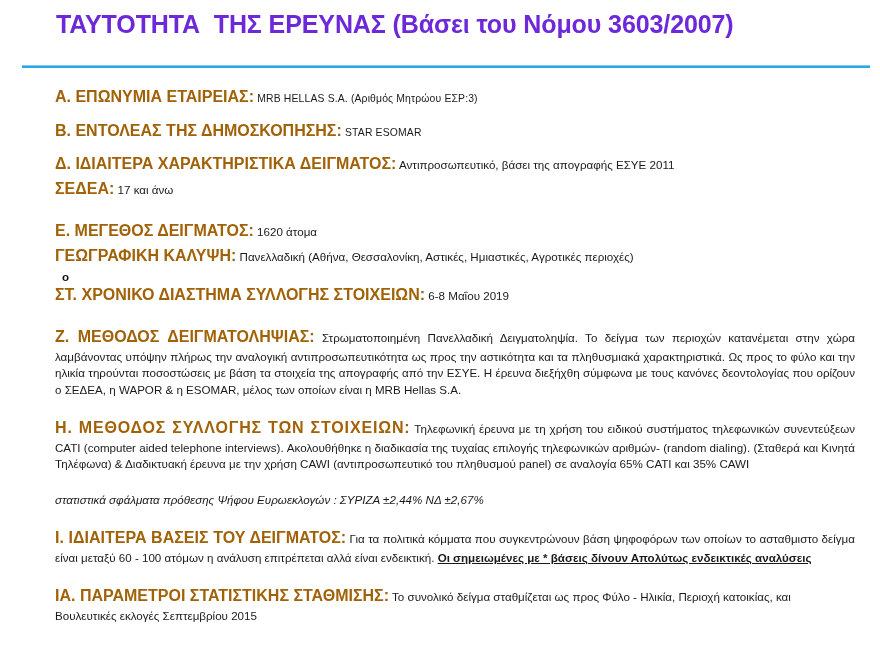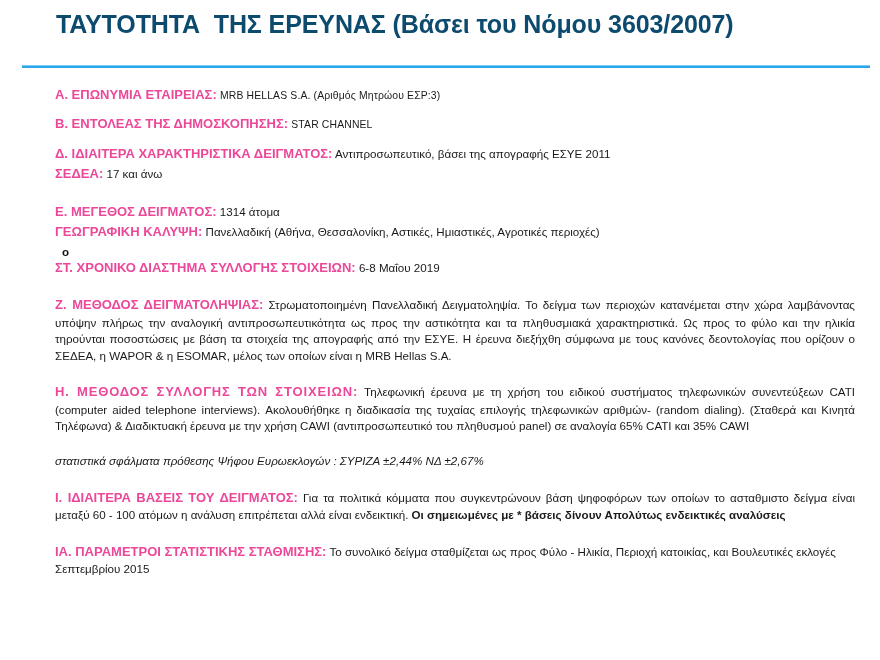--- a/index.html
+++ b/index.html
@@ -39,21 +39,21 @@
   .doc-title {
     position: absolute;
     left: 56px;
     top: 0;
     width: 700px;
     margin: 0;
     font-size: 25px;
     font-weight: bold;
     line-height: 1.28;
     letter-spacing: -0.1px;
-    color: #0c4a6e;
+    color: #6d28d9;
     z-index: 2;
     white-space: pre-wrap;
   }
 
   
   .body-wrap {
     position: absolute;
     left: 55px;
     top: 86px;
     width: 800px;
@@ -63,31 +63,31 @@
     font-size: 11.6px;
     line-height: 1.42;
     color: #1a1a1a;
   }
   .sect.tight { margin-bottom: 2px; }
   .sect.gap-lg { margin-bottom: 19px; }
   .sect.justify { text-align: justify; }
 
   .lbl {
     font-weight: bold;
-    font-size: 13px;
-    color: #ec4899;
+    font-size: 16px;
+    color: #a16207;
   }
   .lbl.spaced { letter-spacing: 0.85px; }
   .val { font-weight: normal; }
   .val.caps {
     font-size: 10.4px;
     letter-spacing: 0.15px;
     margin-top: 32px;
   }
-  .val.bold { font-weight: bold; }
+  .val.bold { font-weight: bold; text-decoration: underline; }
   .ital { font-style: italic; }
   .stray-o {
     font-weight: bold;
     font-size: 11.6px;
     padding-left: 7px;
     margin: 0;
     line-height: 1.3;
   }
 </style>
 </head>
@@ -100,36 +100,36 @@
 
 <div class="body-wrap">
 
   <p class="sect">
     <span class="lbl">Α. ΕΠΩΝΥΜΙΑ ΕΤΑΙΡΕΙΑΣ:</span>
     <span class="val caps">MRB HELLAS S.A. (Αριθμός Μητρώου ΕΣΡ:3)</span>
   </p>
 
   <p class="sect">
     <span class="lbl">Β. ΕΝΤΟΛΕΑΣ ΤΗΣ ΔΗΜΟΣΚΟΠΗΣΗΣ:</span>
-    <span class="val caps">STAR CHANNEL</span>
+    <span class="val caps">STAR ESOMAR</span>
   </p>
 
 
   <p class="sect tight">
     <span class="lbl">Δ.  ΙΔΙΑΙΤΕΡΑ ΧΑΡΑΚΤΗΡΙΣΤΙΚΑ ΔΕΙΓΜΑΤΟΣ:</span>
     <span class="val">Αντιπροσωπευτικό, βάσει της απογραφής ΕΣΥΕ 2011</span>
   </p>
   <p class="sect gap-lg">
     <span class="lbl">ΣΕΔΕΑ:</span>
     <span class="val">17 και άνω</span>
   </p>
 
   <p class="sect tight">
     <span class="lbl">Ε. ΜΕΓΕΘΟΣ ΔΕΙΓΜΑΤΟΣ:</span>
-    <span class="val">1314 άτομα</span>
+    <span class="val">1620 άτομα</span>
   </p>
   <p class="sect tight">
     <span class="lbl">ΓΕΩΓΡΑΦΙΚΗ ΚΑΛΥΨΗ:</span>
     <span class="val">Πανελλαδική (Αθήνα, Θεσσαλονίκη, Αστικές, Ημιαστικές, Αγροτικές περιοχές)</span>
   </p>
 
   <p class="stray-o">ο</p>
 
   <p class="sect gap-lg">
     <span class="lbl">ΣΤ. ΧΡΟΝΙΚΟ ΔΙΑΣΤΗΜΑ ΣΥΛΛΟΓΗΣ ΣΤΟΙΧΕΙΩΝ:</span>

